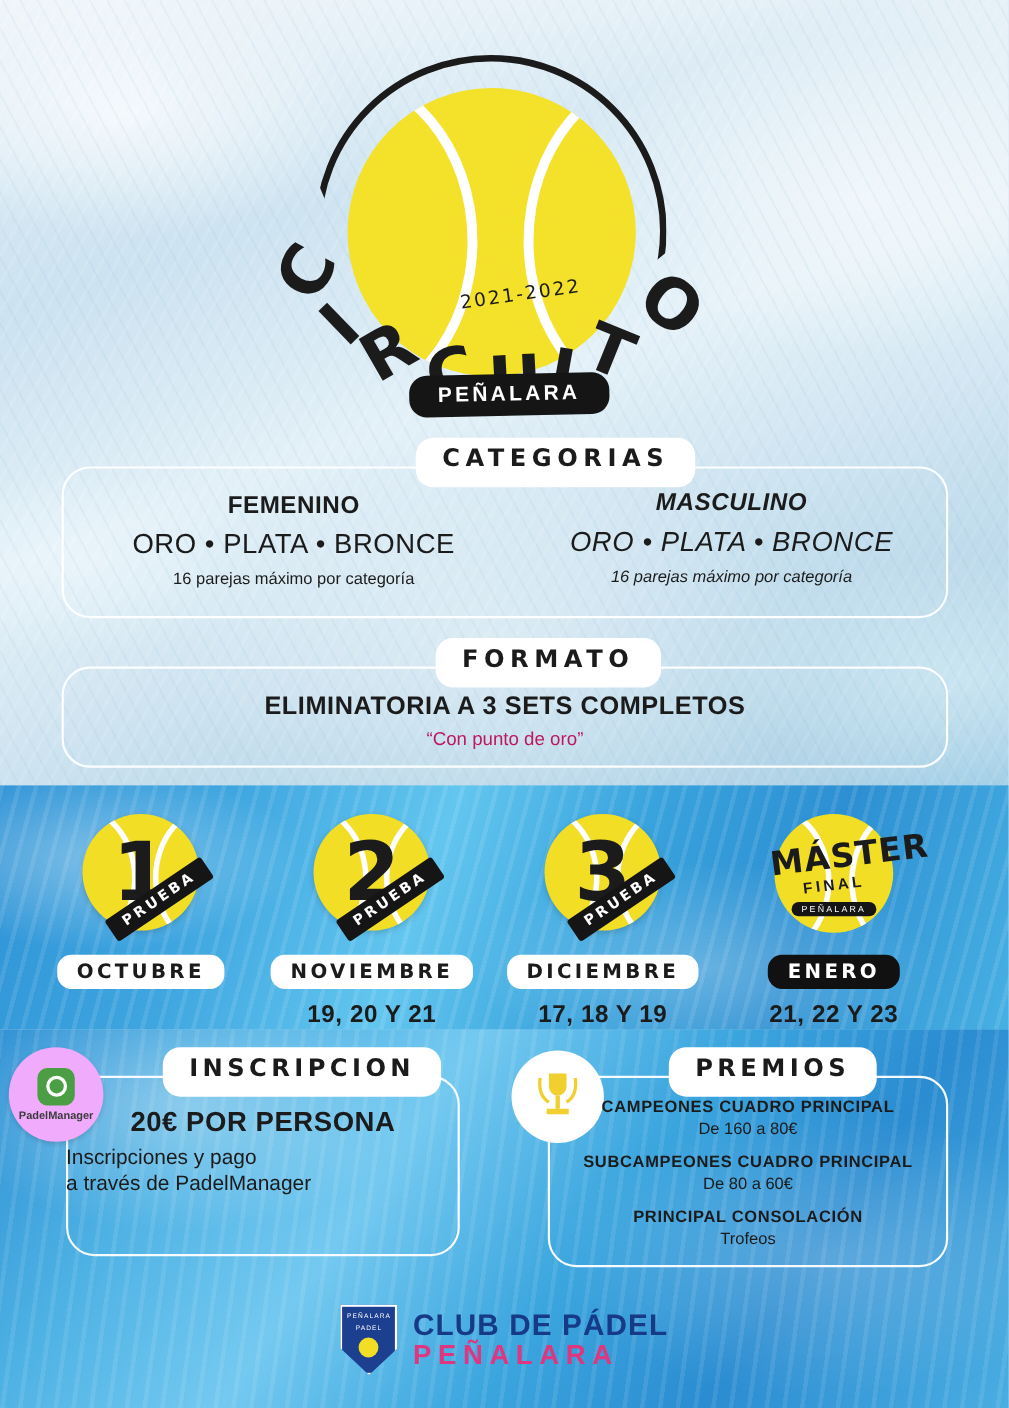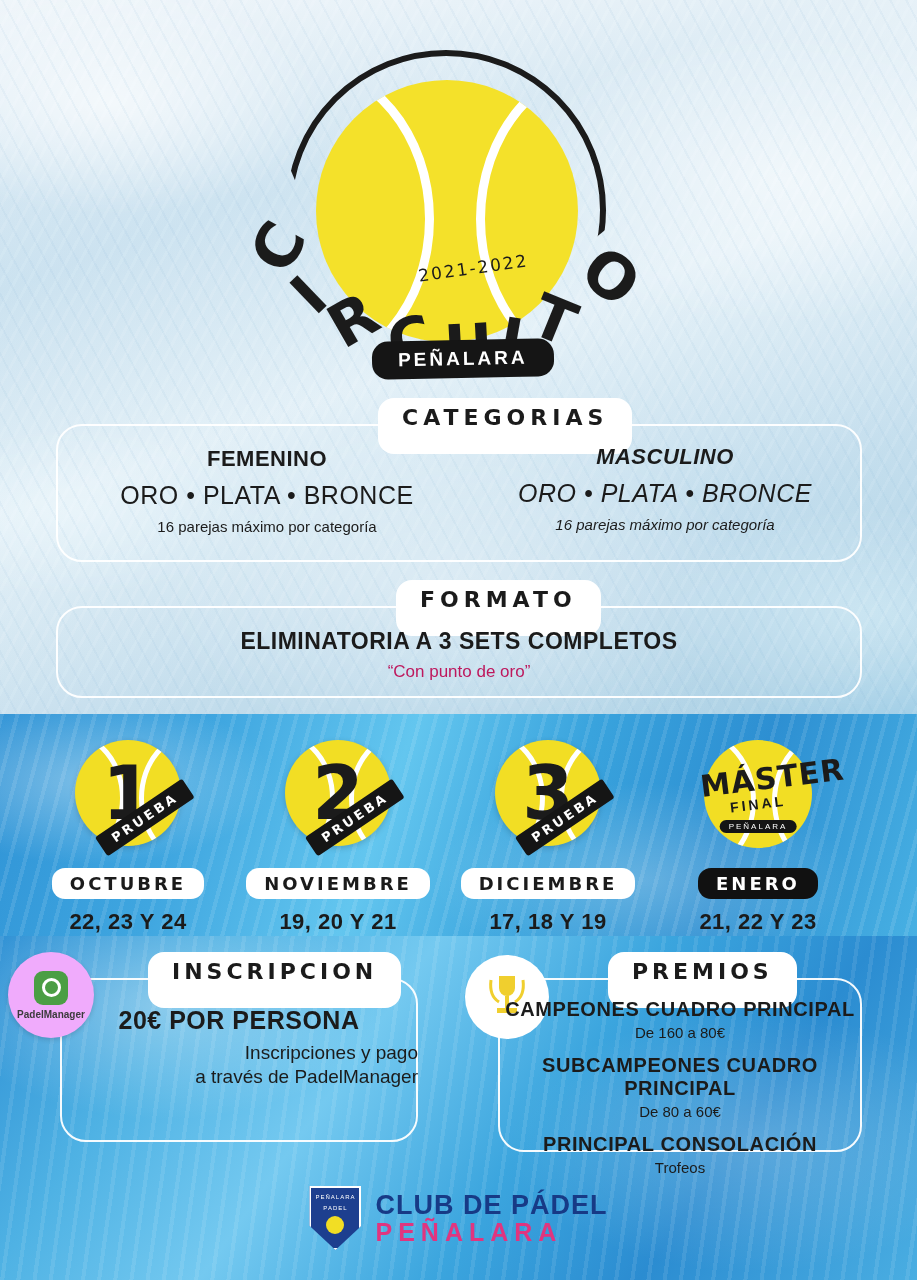--- a/index.html
+++ b/index.html
@@ -107,21 +107,21 @@
   
   .card {
     position: absolute;
     border: 2px solid rgba(255,255,255,.95);
     border-radius: 26px;
   }
   .sec-title {
     position: absolute;
     background: #fff; border-radius: 16px;
     color: #1b1b1b; font-weight: 700; letter-spacing: 5px;
-    font-size: 22px; padding: 7px 24px 24px; text-align: center;
+    font-size: 22px; padding: 7px 24px 13px; text-align: center;
     font-family: "DejaVu Sans", sans-serif;
   }
   .colhead { font-size: 22px; font-weight: 700; color: #1b1b1b; letter-spacing: .5px; text-align: center; }
   .colmedals { font-size: 25px; color: #1b1b1b; text-align: center; letter-spacing: .5px; margin-top: 9px; }
   .colnote { font-size: 15px; color: #1b1b1b; text-align: center; margin-top: 8px; }
 
   .fmt-main { font-size: 23px; font-weight: 700; color: #1b1b1b; letter-spacing: .5px; text-align:center; }
   .fmt-sub { font-size: 17px; color: #be185d; text-align:center; margin-top: 7px; }
 
   
@@ -192,28 +192,28 @@
     border-radius: 50%; background: #f0abfc; box-shadow: 0 2px 5px rgba(0,0,0,.15);
     display: flex; flex-direction: column; align-items: center; justify-content: center;
   }
   .pm-mark {
     width: 34px; height: 34px; border-radius: 9px; background: #4b9e44;
     display:flex; align-items:center; justify-content:center; margin-bottom: 4px;
   }
   .pm-mark:after { content:""; width: 13px; height: 13px; border-radius: 50%; border: 3px solid #fff; }
   .pm-text { font-size: 10px; color: #3b3b3b; font-weight: 700; }
   .ins-amount { font-size: 25px; font-weight: 700; color: #1b1b1b; text-align: center; letter-spacing: .5px; }
-  .ins-line { font-size: 19px; color: #1b1b1b; text-align: right; margin-top: 7px; }
+  .ins-line { font-size: 19px; color: #1b1b1b; text-align: left; margin-top: 7px; }
 
   .trophy-badge {
     position: absolute; left: 465px; top: 955px; width: 84px; height: 84px;
     border-radius: 50%; background: #fff;
     display:flex; align-items:center; justify-content:center;
   }
-  .prem-h { font-size: 20px; font-weight: 700; color: #1b1b1b; letter-spacing: .6px; text-align:center; }
+  .prem-h { font-size: 15px; font-weight: 700; color: #1b1b1b; letter-spacing: .6px; text-align:center; }
   .prem-s { font-size: 15px; color: #1b1b1b; text-align:center; margin-top: 3px; }
 
   
   #footer { position: absolute; left: 0; right: 0; top: 1178px; height: 80px;
             display:flex; align-items:center; justify-content:center; gap: 14px; }
   .crest { width: 52px; height: 64px; position: relative; }
   .crest .shield {
     position:absolute; inset:0; background: #1d3f8f;
     clip-path: polygon(0 0, 100% 0, 100% 62%, 50% 100%, 0 62%);
     border: 2px solid #fff;
@@ -276,21 +276,20 @@
     <div class="fmt-sub">“Con punto de oro”</div>
   </div>
 
   <div class="prueba" style="left:28px; top:740px;">
     <div class="pball">
       <div class="seamwrap"></div>
       <div class="pnum">1</div>
       <div class="pribbon">PRUEBA</div>
     </div>
     <span class="month">OCTUBRE</span>
-    <div class="dates">22, 23 Y 24</div>
   </div>
 
   <div class="prueba" style="left:238px; top:740px;">
     <div class="pball">
       <div class="seamwrap"></div>
       <div class="pnum">2</div>
       <div class="pribbon">PRUEBA</div>
     </div>
     <span class="month">NOVIEMBRE</span>
     <div class="dates">19, 20 Y 21</div>

